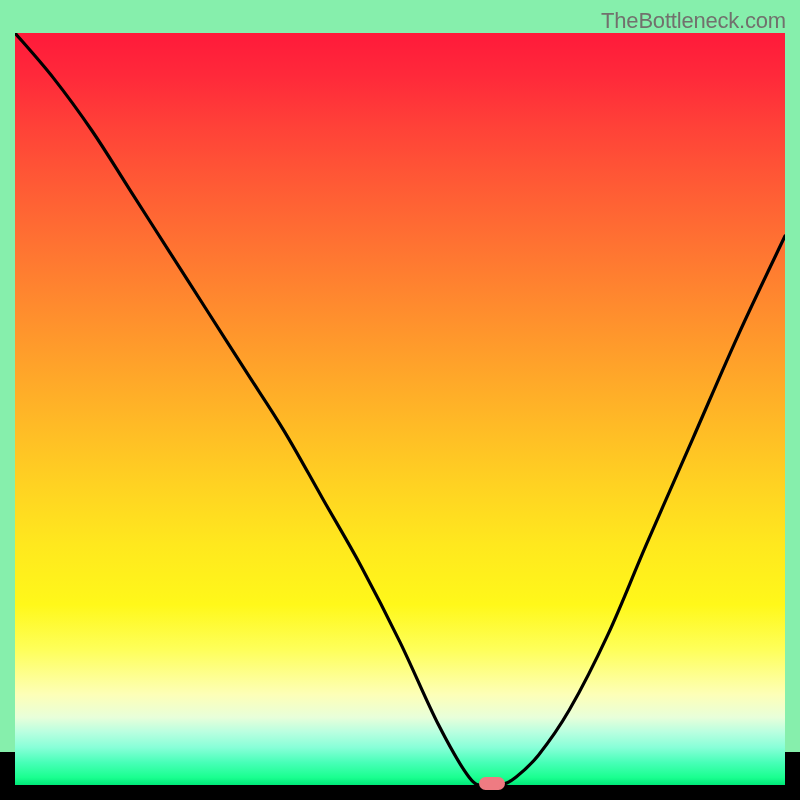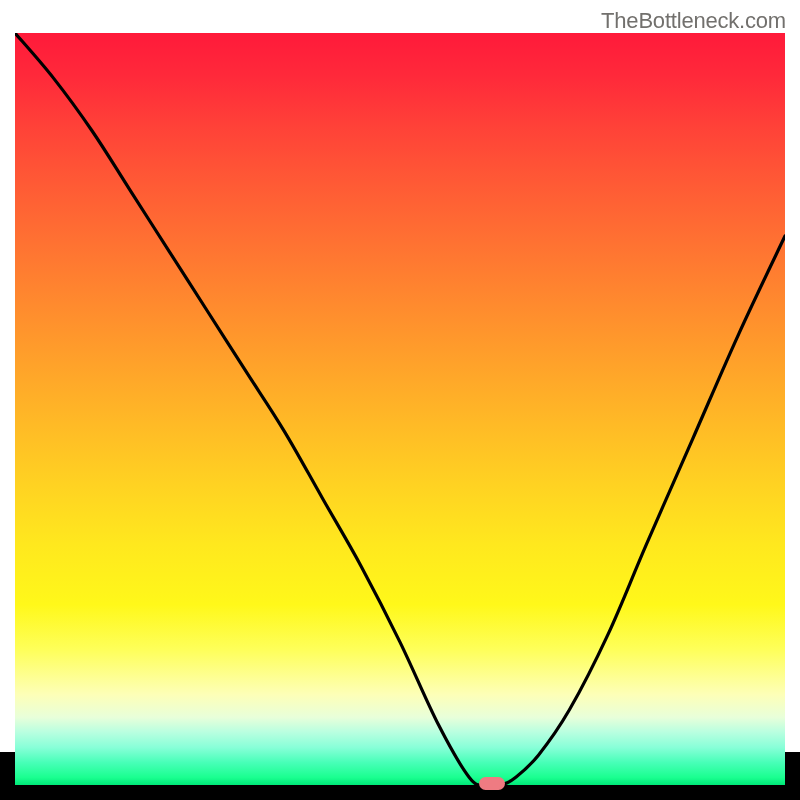--- a/index.html
+++ b/index.html
@@ -7,21 +7,21 @@
     padding: 0;
     width: 800px;
     height: 800px;
     background: #000;
     overflow: hidden;
   }
   .chart-container {
     position: relative;
     width: 800px;
     height: 752px;
-    background: #ffffff;
+    background: #86efac;
   }
   .plot-area {
     position: absolute;
     left: 15px;
     top: 33px;
     width: 770px;
     height: 752px;
     background: linear-gradient(to bottom,
       #ff1a3a 0%,
       #ff2a3a 6%,

